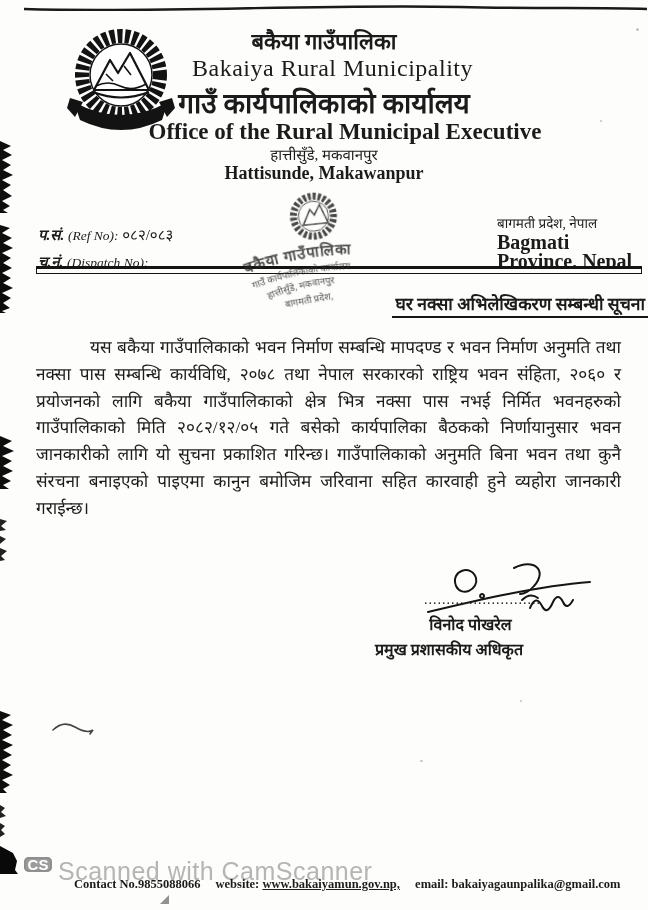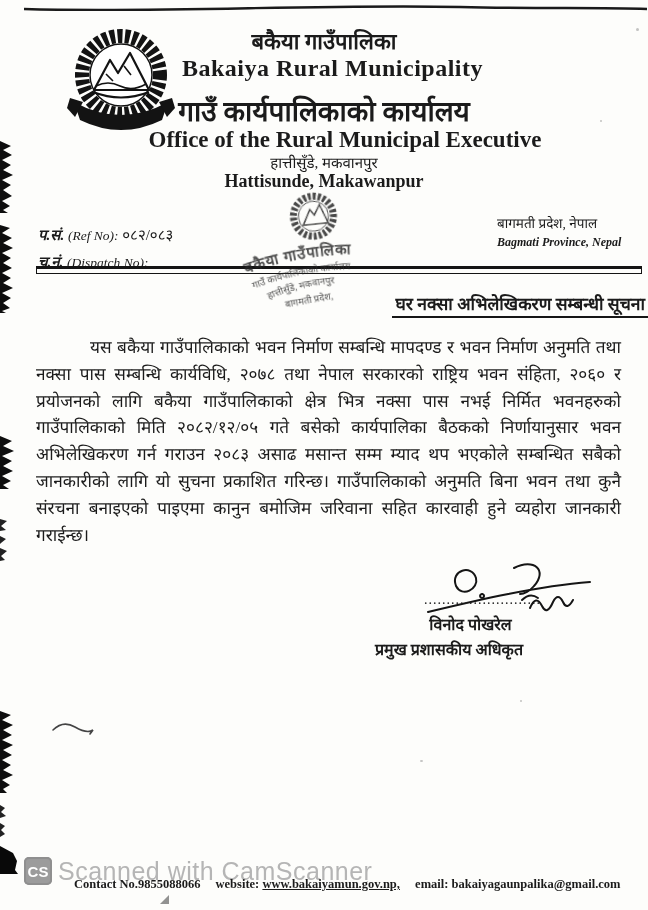--- a/index.html
+++ b/index.html
@@ -5,31 +5,31 @@
   html,body{margin:0;padding:0;}
   body{
     width:648px;height:910px;position:relative;overflow:hidden;
     background:#fdfdfb;color:#1b1b1b;
     font-family:"Liberation Serif","DejaVu Serif",serif;
   }
   .abs{position:absolute;}
   
   .header{left:0;top:30px;width:648px;text-align:center;line-height:1.12;}
   .h-np1{font-size:22px;font-weight:bold;}
-  .h-en1{font-size:24px;font-weight:bold;letter-spacing:.5px;margin-left:17px;}
-  .h-np2{font-size:28px;font-weight:bold;margin-top:14px;}
+  .h-en1{font-size:24px;font-weight:normal;letter-spacing:.5px;margin-left:17px;}
+  .h-np2{font-size:28px;font-weight:bold;margin-top:6px;}
   .h-en2{font-size:23px;font-weight:bold;padding-left:42px;}
   .h-np3{font-size:15px;margin-top:2px;}
   .h-en3{font-size:18px;font-weight:bold;}
   
   .refblock{left:38px;top:222px;font-size:15px;line-height:26px;}
   .refblock .lbl{font-weight:bold;font-style:italic;}
   .refblock .en{font-style:italic;font-size:13.5px;}
   .province{left:497px;top:214px;font-size:13.5px;line-height:19px;}
-  .province .en{font-weight:bold;font-size:12px;font-style:italic;}
+  .province .en{font-weight:bold;font-size:20px;}
   
   .rule{left:36px;top:266px;width:604px;height:4px;
         border:1px solid #141414;border-top-width:3px;background:#fdfdfb;}
   
   .subject{left:0;top:291px;width:648px;text-align:right;}
   .subject span{display:inline-block;font-size:17.5px;font-weight:bold;
         border-bottom:2px solid #161616;padding:0 3px 1px;}
   
   .bodytext{left:36px;top:335px;width:585px;font-size:17.2px;line-height:26.8px;}
   .jline{text-align:justify;text-align-last:justify;white-space:normal;}
@@ -37,21 +37,21 @@
   .jline.last{text-align-last:left;}
   
   .sig-dots{left:424px;top:592px;font-size:14px;letter-spacing:1px;color:#222;}
   .sig-name{left:388px;top:613px;width:165px;text-align:center;font-size:16px;font-weight:bold;}
   .sig-title{left:375px;top:638px;width:195px;text-align:left;font-size:16px;font-weight:bold;}
   
   .footer{left:74px;top:877px;font-size:12.5px;font-weight:bold;white-space:nowrap;}
   .footer .gap{display:inline-block;width:12px;}
   .footer .url{text-decoration:underline;}
   
-  .cs-badge{left:24px;top:857px;width:28px;height:28px;background:#9c9c9c;
+  .cs-badge{left:24px;top:857px;width:28px;height:15px;background:#9c9c9c;
      border-radius:5px;color:#ffffff;font-family:"Liberation Sans",sans-serif;
      font-weight:bold;font-size:15px;display:flex;align-items:center;justify-content:center;
      box-shadow:inset 0 0 0 2px #8f8f8f;}
   .cs-text{left:58px;top:857px;font-family:"Liberation Sans",sans-serif;
      font-size:25px;color:#b5b5b5;letter-spacing:.5px;text-align:center;}
   .speck{position:absolute;background:#8a8a8a;border-radius:50%;opacity:.5;}
   .tri{left:160px;top:895px;width:9px;height:9px;background:#777;
      clip-path:polygon(100% 0,0 100%,100% 100%);opacity:.8;}
 </style>
 </head>
@@ -144,21 +144,20 @@
 
 <div class="abs subject">
   <span>घर नक्सा अभिलेखिकरण सम्बन्धी सूचना</span>
 </div>
 
 <div class="abs bodytext">
   <div class="jline first">यस बकैया गाउँपालिकाको भवन निर्माण सम्बन्धि मापदण्ड र भवन निर्माण अनुमति तथा</div>
   <div class="jline">नक्सा पास सम्बन्धि कार्यविधि, २०७८ तथा नेपाल सरकारको राष्ट्रिय भवन संहिता, २०६० र</div>
   <div class="jline">प्रयोजनको लागि बकैया गाउँपालिकाको क्षेत्र भित्र नक्सा पास नभई निर्मित भवनहरुको</div>
   <div class="jline">गाउँपालिकाको मिति २०८२/१२/०५ गते बसेको कार्यपालिका बैठकको निर्णायानुसार भवन</div>
-  <div class="jline">अभिलेखिकरण गर्न गराउन २०८३ असाढ मसान्त सम्म म्याद थप भएकोले सम्बन्धित सबैको</div>
   <div class="jline">जानकारीको लागि यो सुचना प्रकाशित गरिन्छ।  गाउँपालिकाको अनुमति बिना भवन तथा कुनै</div>
   <div class="jline">संरचना बनाइएको पाइएमा कानुन बमोजिम जरिवाना सहित कारवाही हुने व्यहोरा जानकारी</div>
   <div class="jline last">गराईन्छ।</div>
 </div>
 
 <svg class="abs" style="left:418px;top:556px;" width="180" height="64" viewBox="0 0 180 64">
   <g fill="none" stroke="#151515" stroke-width="2" stroke-linecap="round">
     <path d="M38,30 c-6,-16 16,-22 20,-8 c3,11 -14,20 -20,8 Z"></path>
     <path d="M64,38 a2,2 0 1 0 .1,0"></path>
     <path d="M96,12 c20,-10 34,2 20,18 c-4,5 -10,8 -14,8"></path>

